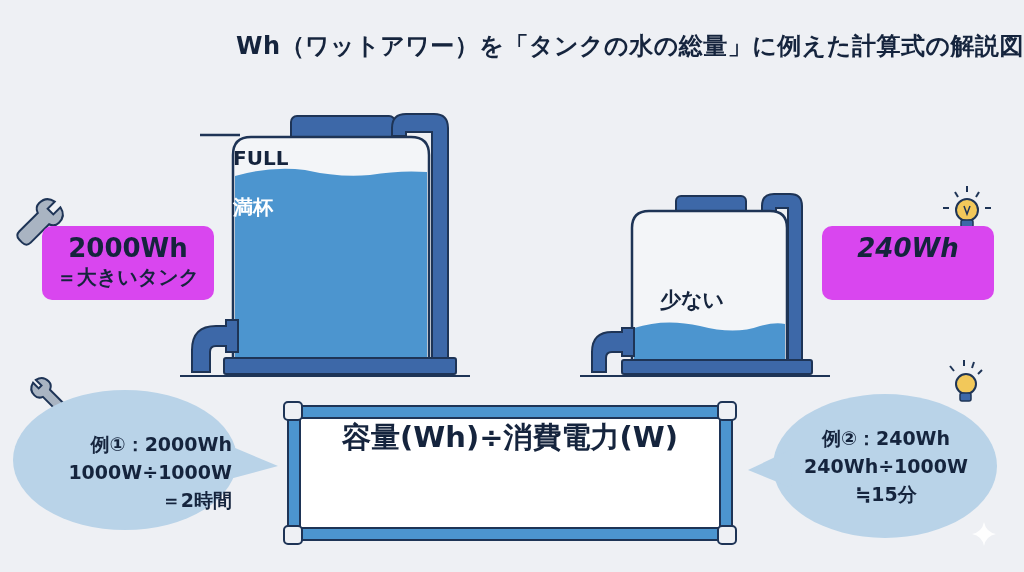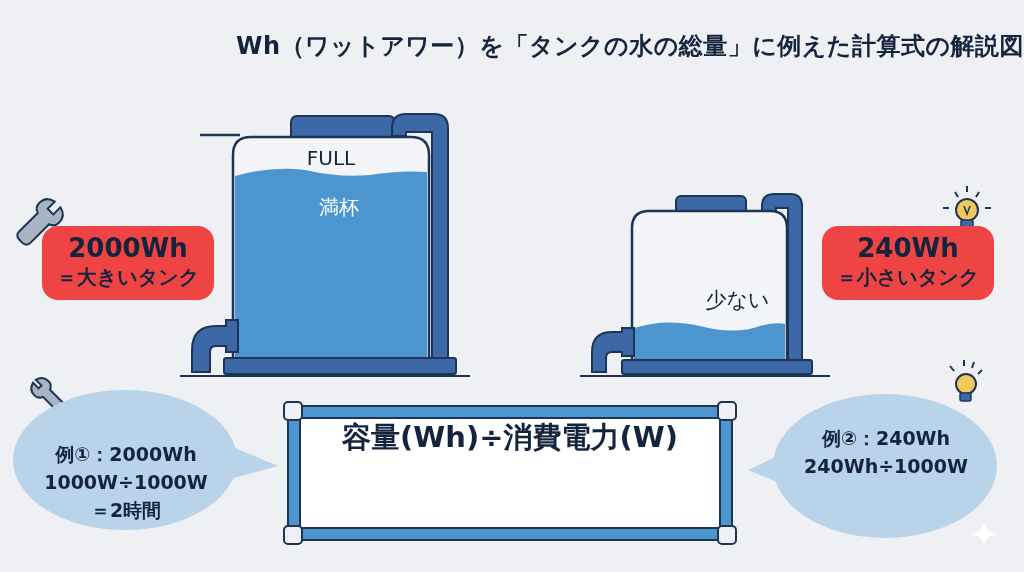--- a/index.html
+++ b/index.html
@@ -10,27 +10,27 @@
       color: #1b2a44;
       position: relative;
     }
     .title {
       position: absolute; left: 0; top: 30px; width: 1024px;
       text-align: right; font-size: 24px; font-weight: bold;
       color: #15243d; letter-spacing: 0.5px;
     }
     svg.art { position: absolute; left: 0; top: 0; }
     .label-box {
-      position: absolute; background: #ef4444; border-radius: 16px;
+      position: absolute; background: #d946ef; border-radius: 10px;
       text-align: center; color: #15243d; font-weight: bold;
     }
     .label-box .big { font-size: 26px; line-height: 32px; }
     .label-box .small { font-size: 20px; line-height: 26px; text-align: center; }
     .tank-text {
-      position: absolute; text-align: center; font-weight: normal;
+      position: absolute; text-align: left; font-weight: bold;
     }
     .bubble-text {
       position: absolute; text-align: center; font-weight: bold;
       color: #15243d; font-size: 19px; line-height: 28px;
     }
     .formula {
       position: absolute; left: 300px; top: 416px; width: 420px; height: 118px;
       text-align: center; font-weight: bold; color: #15243d;
     }
     .formula .line1 { font-size: 29px; line-height: 42px; margin-top: 0; }
@@ -116,36 +116,36 @@
   <path d="M984 522 Q986 532 996 534 Q986 536 984 546 Q982 536 972 534 Q982 532 984 522 Z" fill="#ffffff" opacity="0.9"></path>
 </svg>
 
 <div class="title">Wh（ワットアワー）を「タンクの水の総量」に例えた計算式の解説図</div>
 
 <div class="label-box" style="left:42px; top:226px; width:172px; height:74px; padding-top:6px;">
   <div class="big">2000Wh</div>
   <div class="small">＝大きいタンク</div>
 </div>
 
-<div class="label-box" style="left:822px; top:226px; width:172px; height:74px; padding-top:6px;">
+<div class="label-box" style="left:822px; top:226px; width:172px; height:74px; padding-top:6px;font-style:italic;">
   <div class="big">240Wh</div>
-  <div class="small">＝小さいタンク</div>
 </div>
 
 <div class="tank-text" style="left:233px; top:146px; width:196px; font-size:20px; color:#15243d;">FULL</div>
-<div class="tank-text" style="left:233px; top:194px; width:196px; font-size:20px; color:#ffffff;margin-left:8px;">満杯</div>
+<div class="tank-text" style="left:233px; top:194px; width:196px; font-size:20px; color:#ffffff;">満杯</div>
 
 <div class="tank-text" style="left:632px; top:286px; width:155px; font-size:21px; color:#15243d;margin-left:28px;">少ない</div>
 
 <div class="formula">
   <div class="line1">容量(Wh)÷消費電力(W)</div>
 </div>
 
-<div class="bubble-text" style="left:20px; top:440px; width:212px;">
+<div class="bubble-text" style="left:20px; top:430px; width:212px;text-align:right;">
   <div>例①：2000Wh</div>
   <div>1000W÷1000W</div>
   <div>＝2時間</div>
 </div>
 
 <div class="bubble-text" style="left:780px; top:424px; width:212px;">
   <div>例②：240Wh</div>
   <div>240Wh÷1000W</div>
+  <div>≒15分</div>
 </div>
 
 </body></html>

